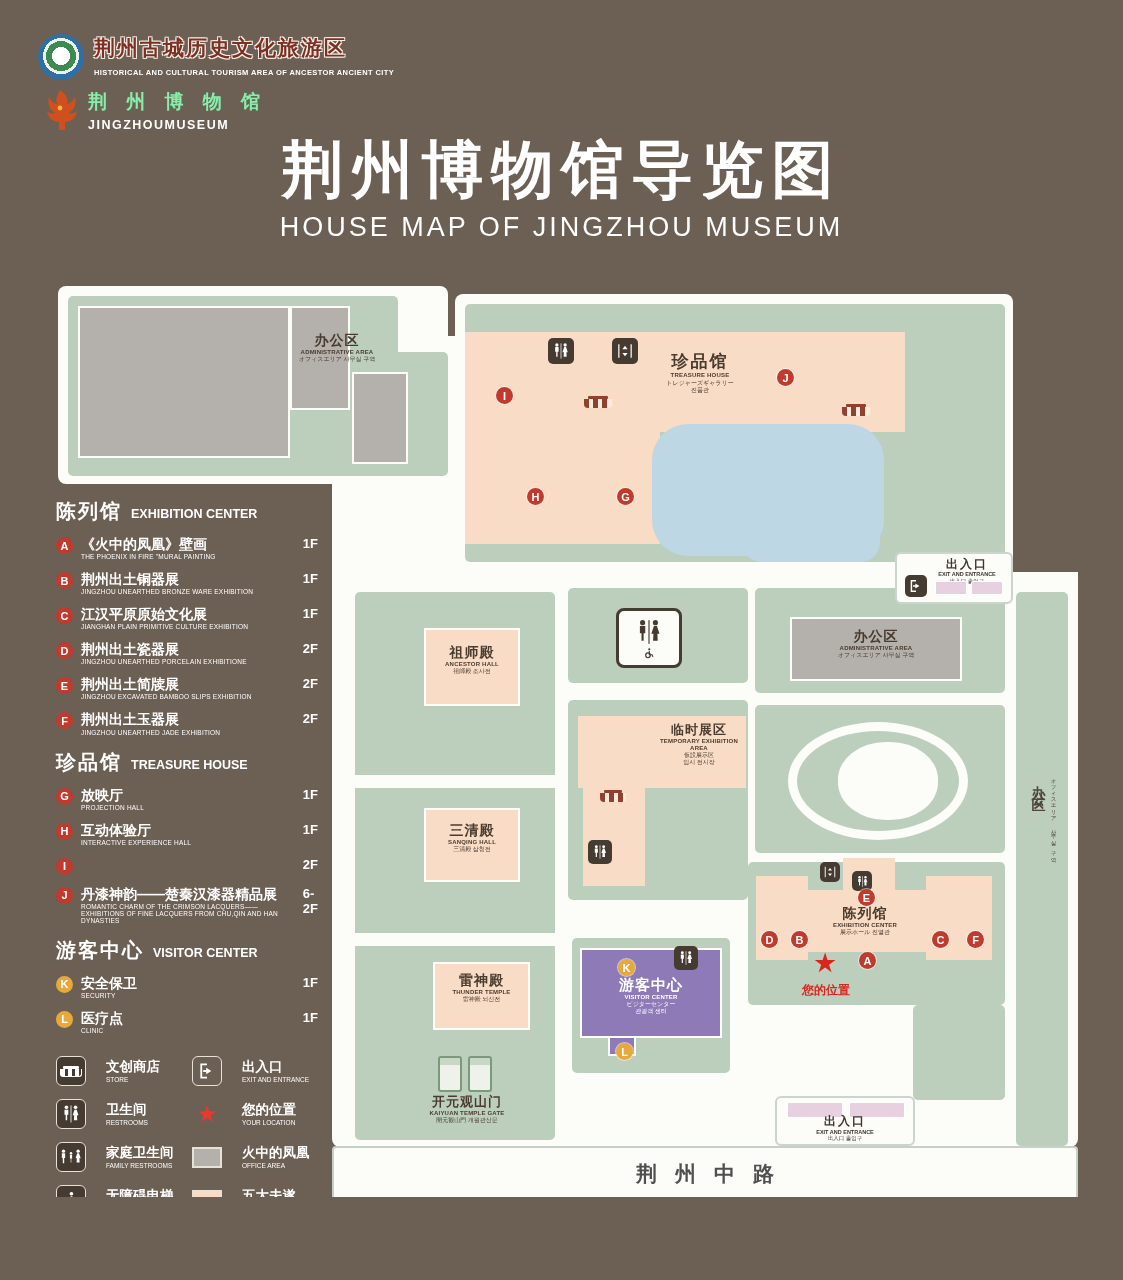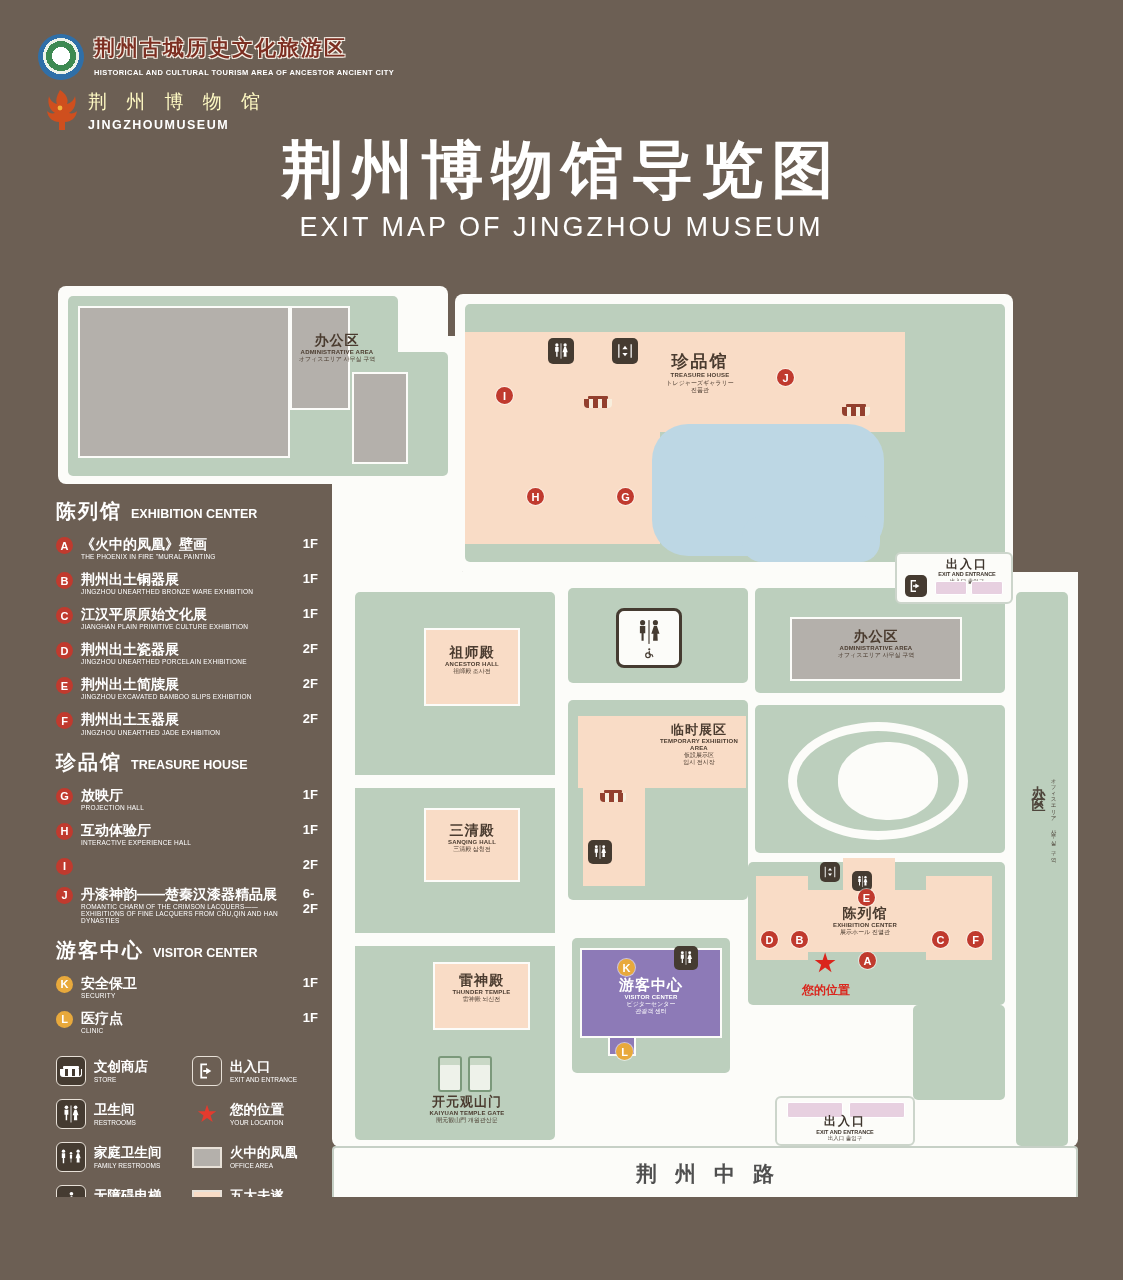--- a/index.html
+++ b/index.html
@@ -40,38 +40,38 @@
   .locl{position:absolute;font-size:12px;font-weight:bold;color:#da251c;text-align:center}
   .vwrap{position:absolute;display:flex;gap:3px;justify-content:center}
   .vzh{writing-mode:vertical-rl;text-orientation:upright;font-size:14px;font-weight:bold;letter-spacing:6px;color:#4f463c}
   .vsub{writing-mode:vertical-rl;text-orientation:upright;font-size:5.5px;color:#4f463c}
   
   .logo1{position:absolute;left:38px;top:34px;display:flex;align-items:flex-start;gap:10px}
   .emblem1{width:46px;height:46px;border-radius:50%;background:radial-gradient(circle at 50% 48%,#ffffff 0 9px,#3e8a52 9px 15px,#eef3ea 15px 18px,#2f6fa8 18px 23px)}
   .logo1 .zh{font-size:21px;font-weight:bold;color:#7c2f22;letter-spacing:2px;text-shadow:-1px -1px 0 #f5efe6,1px -1px 0 #f5efe6,-1px 1px 0 #f5efe6,1px 1px 0 #f5efe6}
   .logo1 .en{font-size:7.5px;font-weight:bold;color:#fff;letter-spacing:.4px;margin-top:6px}
   .logo2{position:absolute;left:40px;top:88px;display:flex;align-items:center;gap:8px}
-  .logo2 .zh{font-size:19px;font-weight:normal;color:#fef9c3;letter-spacing:7px}
+  .logo2 .zh{font-size:19px;font-weight:bold;color:#86efac;letter-spacing:7px}
   .logo2 .en{font-size:12.5px;font-weight:bold;color:#fff;letter-spacing:1.5px;margin-top:3px}
   .title{position:absolute;left:0;top:128px;width:1123px;text-align:center;color:#fff;font-size:62px;font-weight:bold;letter-spacing:8px}
   .subtitle{position:absolute;left:0;top:212px;width:1123px;text-align:center;color:#fff;font-size:27px;letter-spacing:3px}
   
   .legend{position:absolute;left:56px;top:498px;width:262px;color:#fff}
   .legend h2{display:flex;align-items:baseline;gap:9px;margin:13px 0 11px;font-weight:bold}
   .legend h2 .zh{font-size:20px;letter-spacing:2px}
   .legend h2 .en{font-size:12.5px}
   .litem{display:flex;align-items:flex-start;margin-bottom:11px}
   .marker-s{width:17px;height:17px;border-radius:50%;background:#c03a2e;color:#fff;font-size:11px;font-weight:bold;display:flex;align-items:center;justify-content:center;flex:none;margin-top:1px}
   .litem.amber .marker-s{background:#e8a93c}
   .litem .txt{margin-left:8px;padding-right:4px}
   .litem .txt .zh{font-size:14px;font-weight:bold;line-height:1.15}
   .litem .txt .en{font-size:6.5px;letter-spacing:.2px;margin-top:1px}
   .litem .fl{margin-left:auto;font-size:13px;font-weight:bold}
   .symbols{display:grid;grid-template-columns:132px 1fr;column-gap:4px;row-gap:13px;margin-top:22px}
-  .sym{display:flex;align-items:center;gap:8px}
+  .sym{display:flex;align-items:center;gap:20px}
   .sym .zh2{font-size:13.5px;font-weight:bold;line-height:1.15}
   .sym .en2{font-size:6.5px;margin-top:1px}
   .lib{width:30px;height:30px;flex:none;background:#453b31;border:1.6px solid #e8e1d8;border-radius:6px;display:flex;align-items:center;justify-content:center;color:#fff}
   .lib svg{display:block;fill:currentColor}
   .lib.openb{background:transparent}
   .lstar{width:30px;flex:none;text-align:center;font-size:24px;color:#e33b2e;line-height:30px}
   .sw{width:30px;height:21px;flex:none;border:2px solid #e8e1d8}
   .sw.gray{background:#b4b0ab}
   .sw.pink{background:#f9dcc6}
   .awning-sm{display:flex;flex-direction:column;align-items:center}
@@ -102,21 +102,21 @@
     <svg width="40" height="44" viewBox="0 0 40 44">
       <path fill="#cf4f1e" d="M20 2c6 4 9 9 7 14 4-1 7-4 8-8 2 8-1 14-6 17 3 1 6 0 8-2-1 7-6 11-12 11v8h-6v-8c-6 0-11-4-12-11 2 2 5 3 8 2C10 22 7 16 9 8c1 4 4 7 8 8-2-5 1-10 3-14z"></path>
       <circle cx="20" cy="20" r="2.4" fill="#f2b33d"></circle>
     </svg>
     <div>
       <div class="zh">荆 州 博 物 馆</div>
       <div class="en">JINGZHOUMUSEUM</div>
     </div>
   </div>
   <div class="title">荆州博物馆导览图</div>
-  <div class="subtitle">EXIT MAP OF JINGZHOU MUSEUM</div>
+  <div class="subtitle">HOUSE MAP OF JINGZHOU MUSEUM</div>
 
   <div class="wb" style="left:58px;top:286px;width:390px;height:198px"></div>
   <div class="wb" style="left:440px;top:336px;width:30px;height:148px;border-radius:0"></div>
   <div class="wb" style="left:332px;top:420px;width:130px;height:170px;border-radius:0"></div>
   <div class="wb" style="left:455px;top:294px;width:558px;height:278px"></div>
   <div class="wb" style="left:332px;top:572px;width:746px;height:575px;border-radius:0 0 8px 8px"></div>
 
   <div class="gb" style="left:68px;top:296px;width:330px;height:180px"></div>
   <div class="gb" style="left:352px;top:352px;width:96px;height:124px"></div>
   <div class="gb" style="left:465px;top:304px;width:540px;height:258px"></div>

